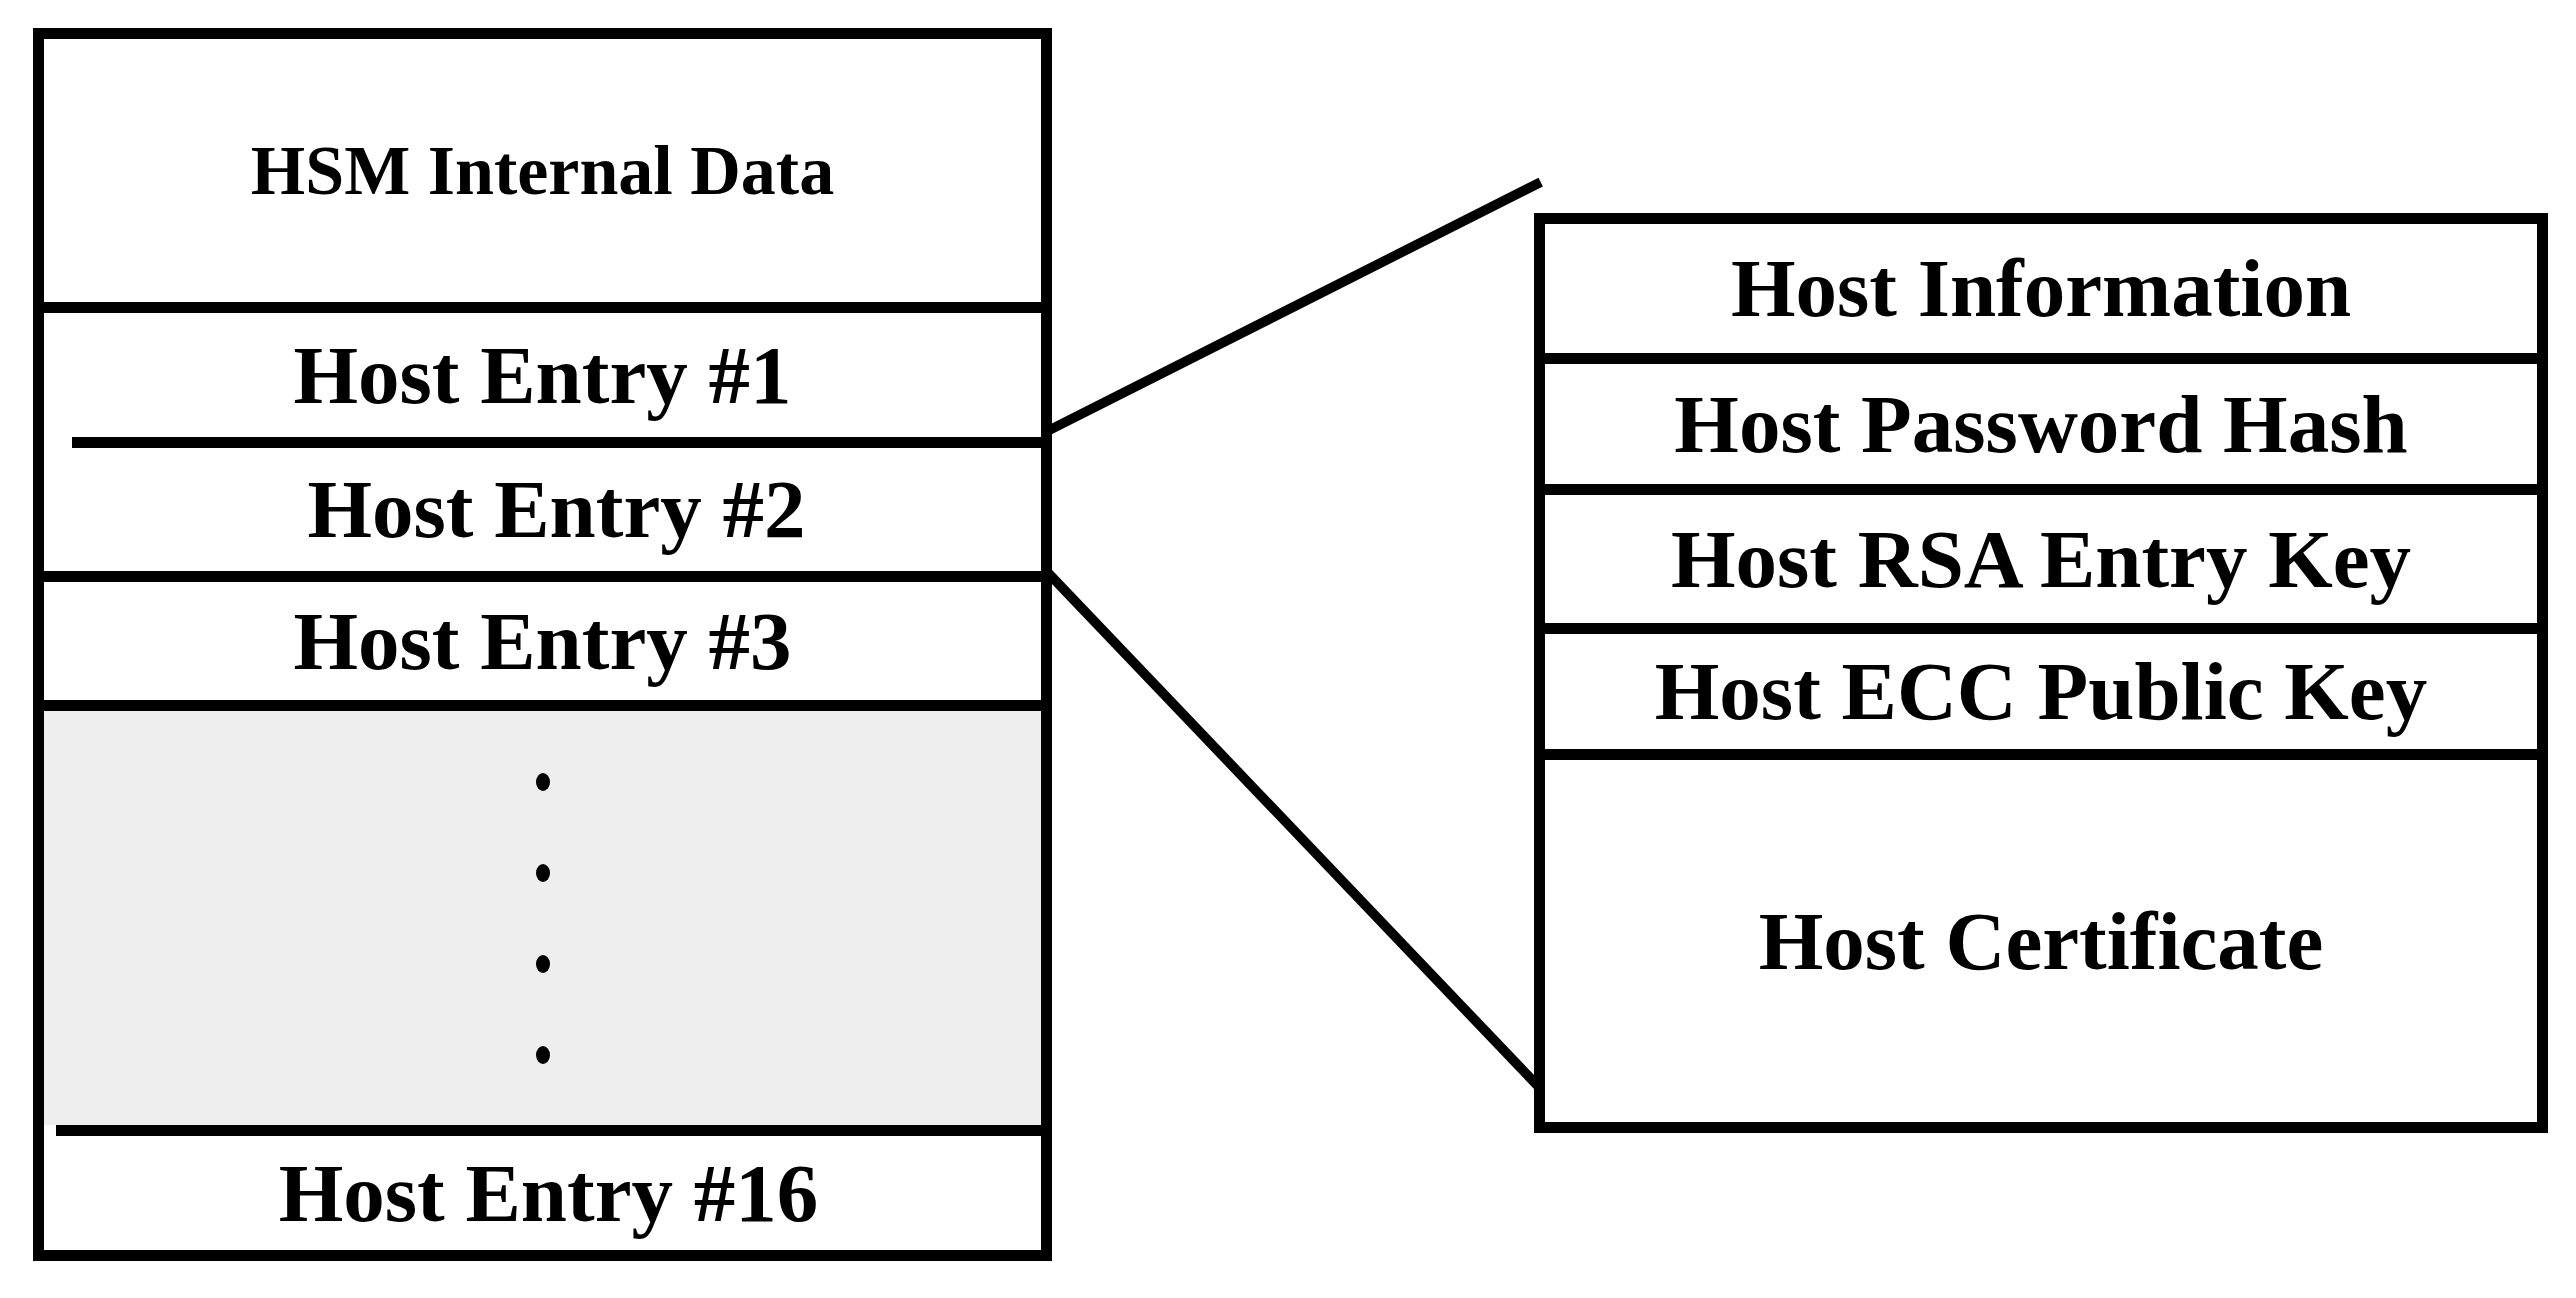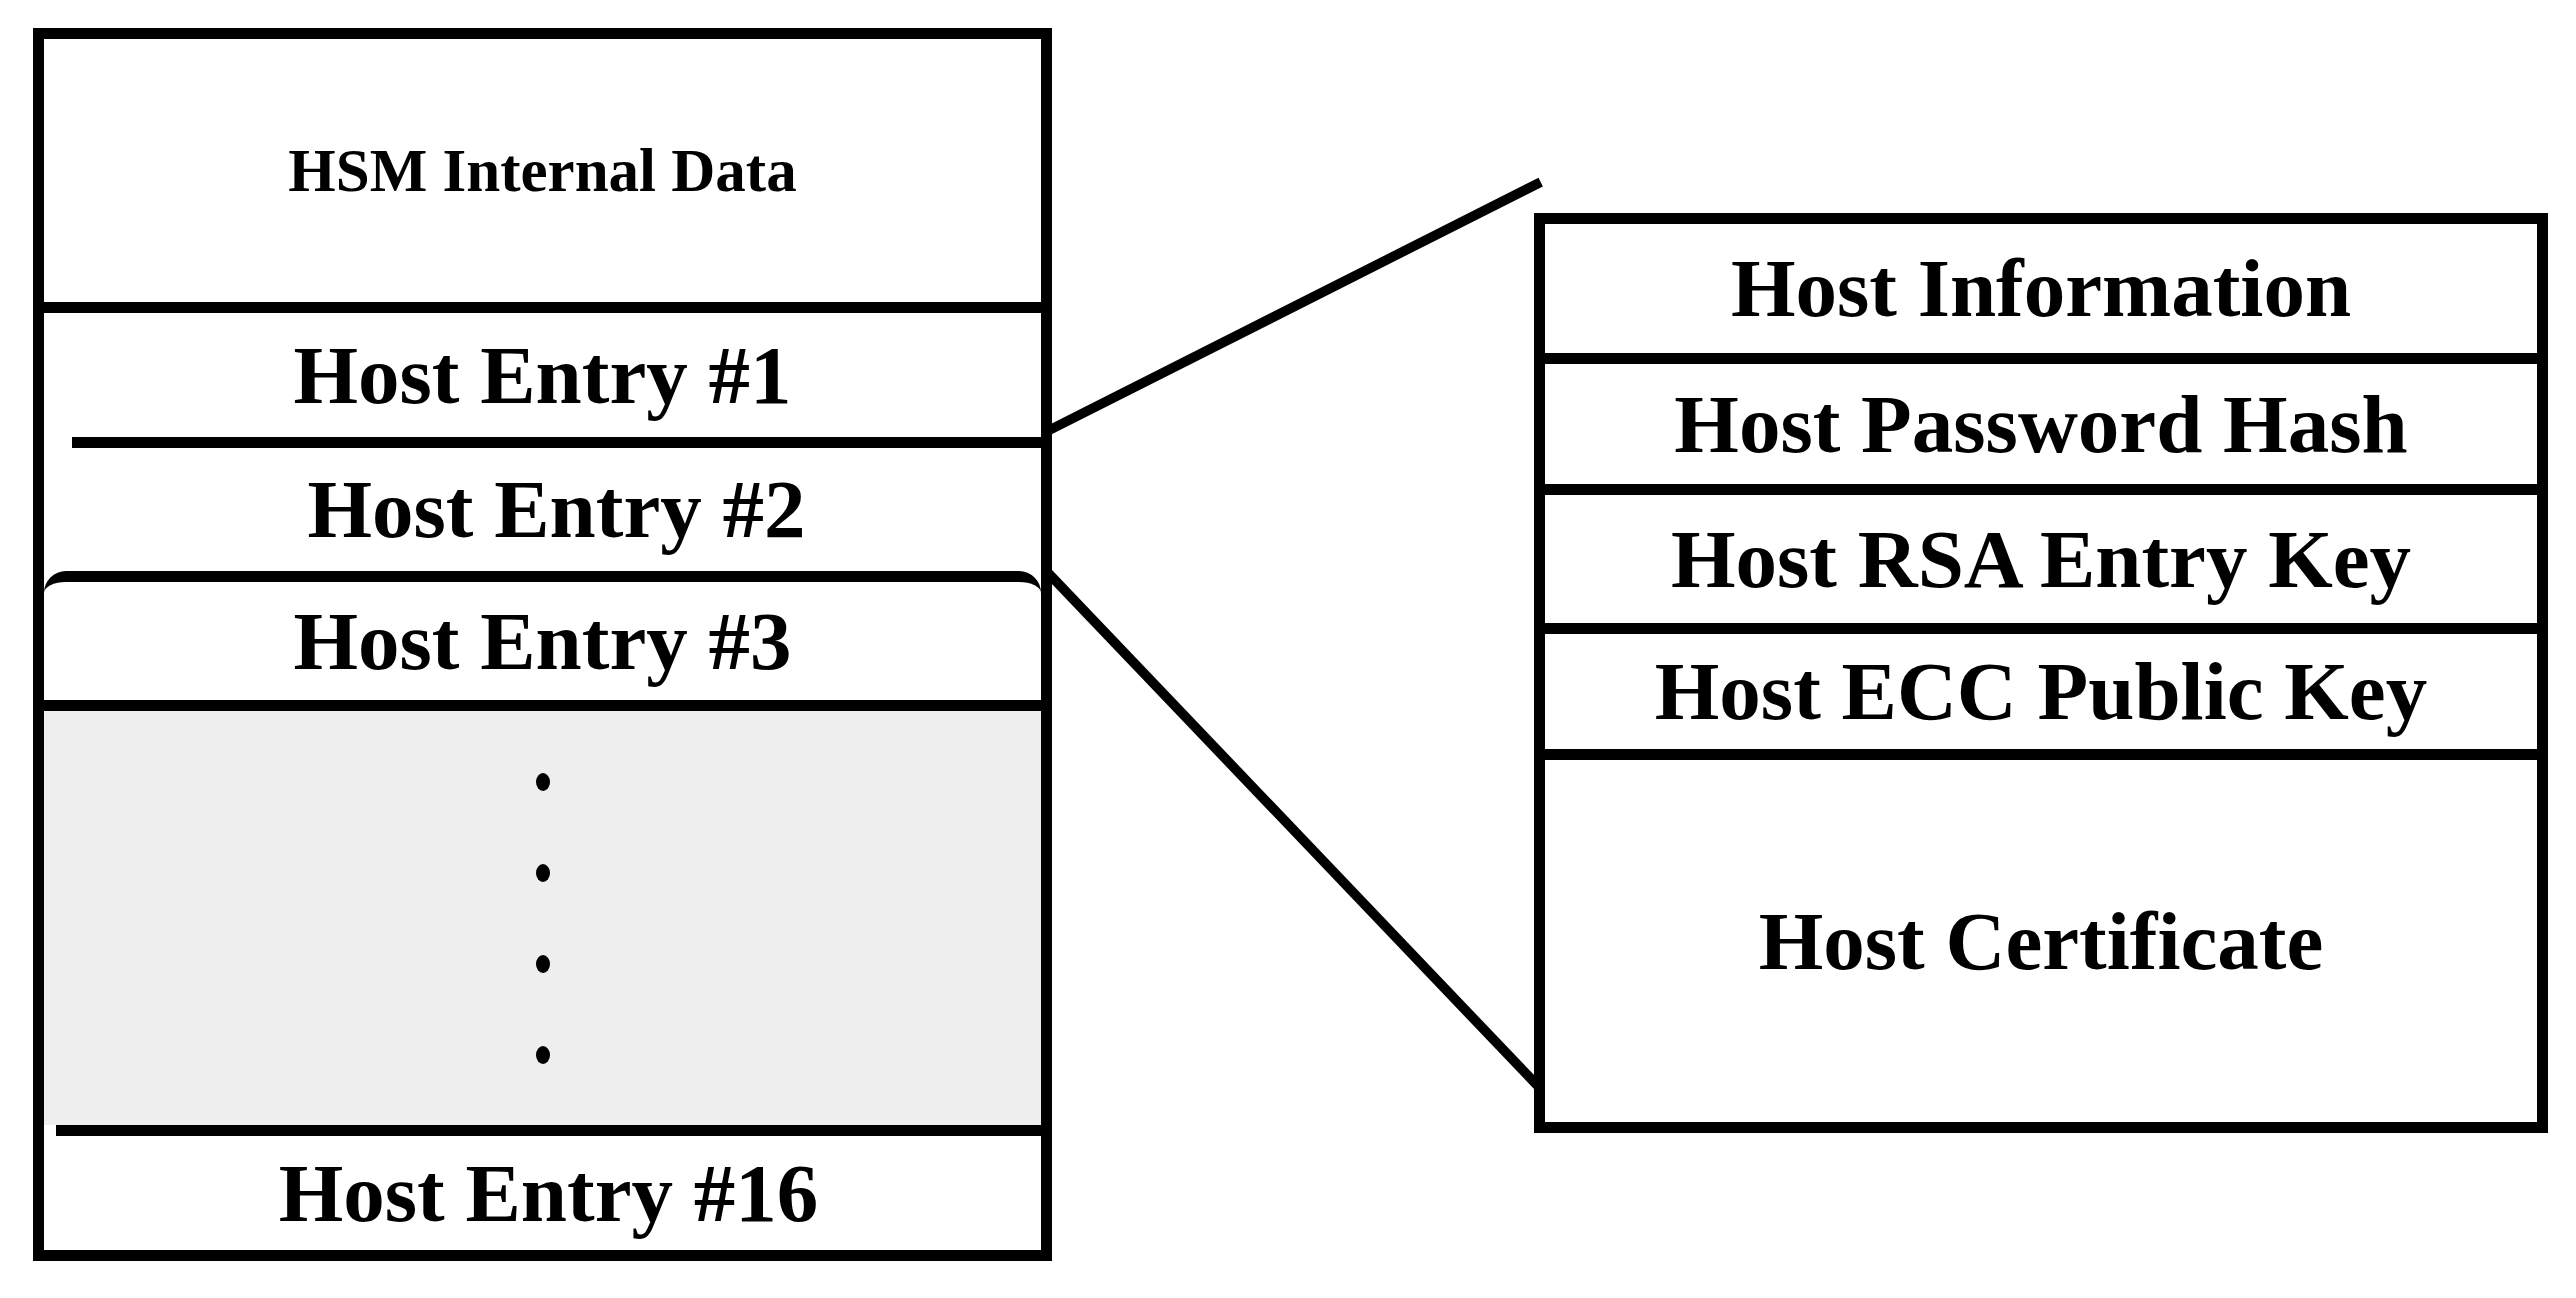--- a/index.html
+++ b/index.html
@@ -46,24 +46,24 @@
     text-align: center;
     background: #ffffff;
     font-size: 83px;
     line-height: 1;
     flex: 0 0 auto;
   }
   .row + .row {
     border-top: 11px solid #000000;
   }
   
-  .lb-header  { height: 263px; font-size: 61px; }
+  .lb-header  { height: 263px; font-size: 70px; }
   .lb-e1      { height: 135px; }
   .lb-e2      { height: 134px; margin-left: 28px; }
-  .lb-e3      { height: 129px; border-radius: 22px; }
+  .lb-e3      { height: 129px; }
   .lb-dots    { height: 425px; background: #eeeeee; flex-direction: column; justify-content: center; gap: 73px; }
   .lb-e16     { flex: 1 1 auto; margin-left: 12px; }
   
   .rb-r1 { height: 129px; }
   .rb-r2 { height: 131px; }
   .rb-r3 { height: 139px; }
   .rb-r4 { height: 126px; }
   .rb-r5 { flex: 1 1 auto; }
   .dot {
     width: 14px;

